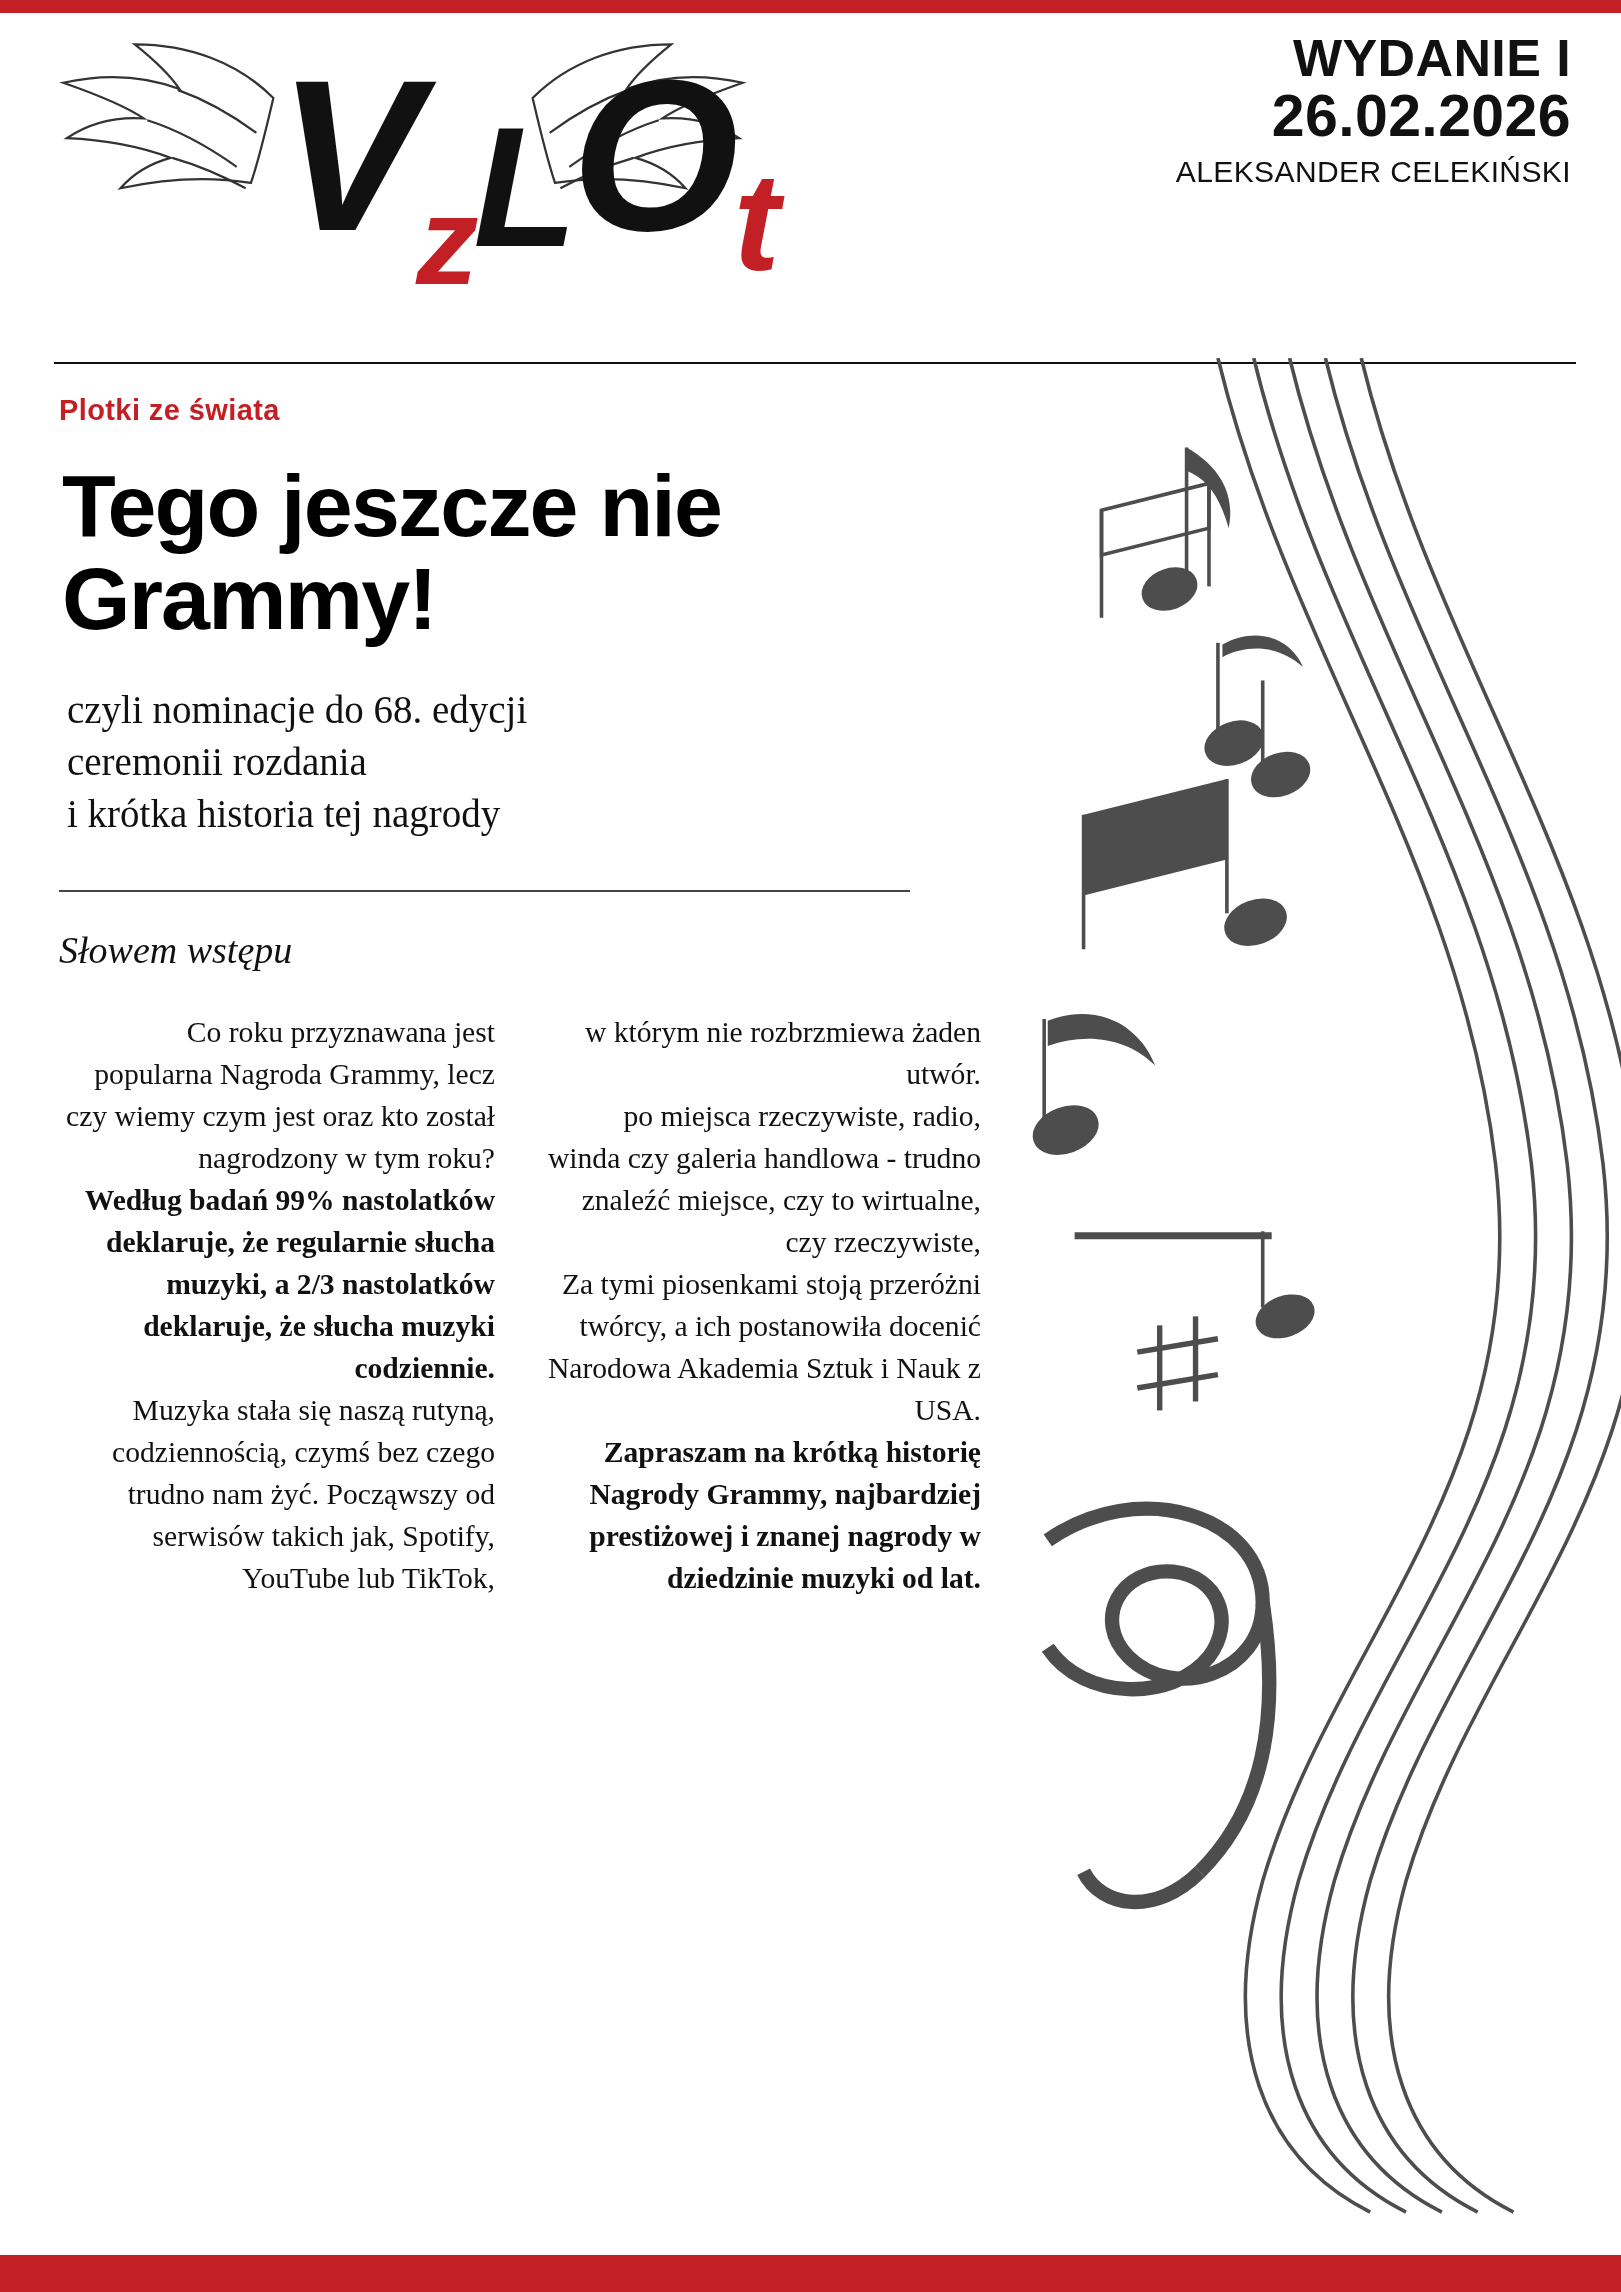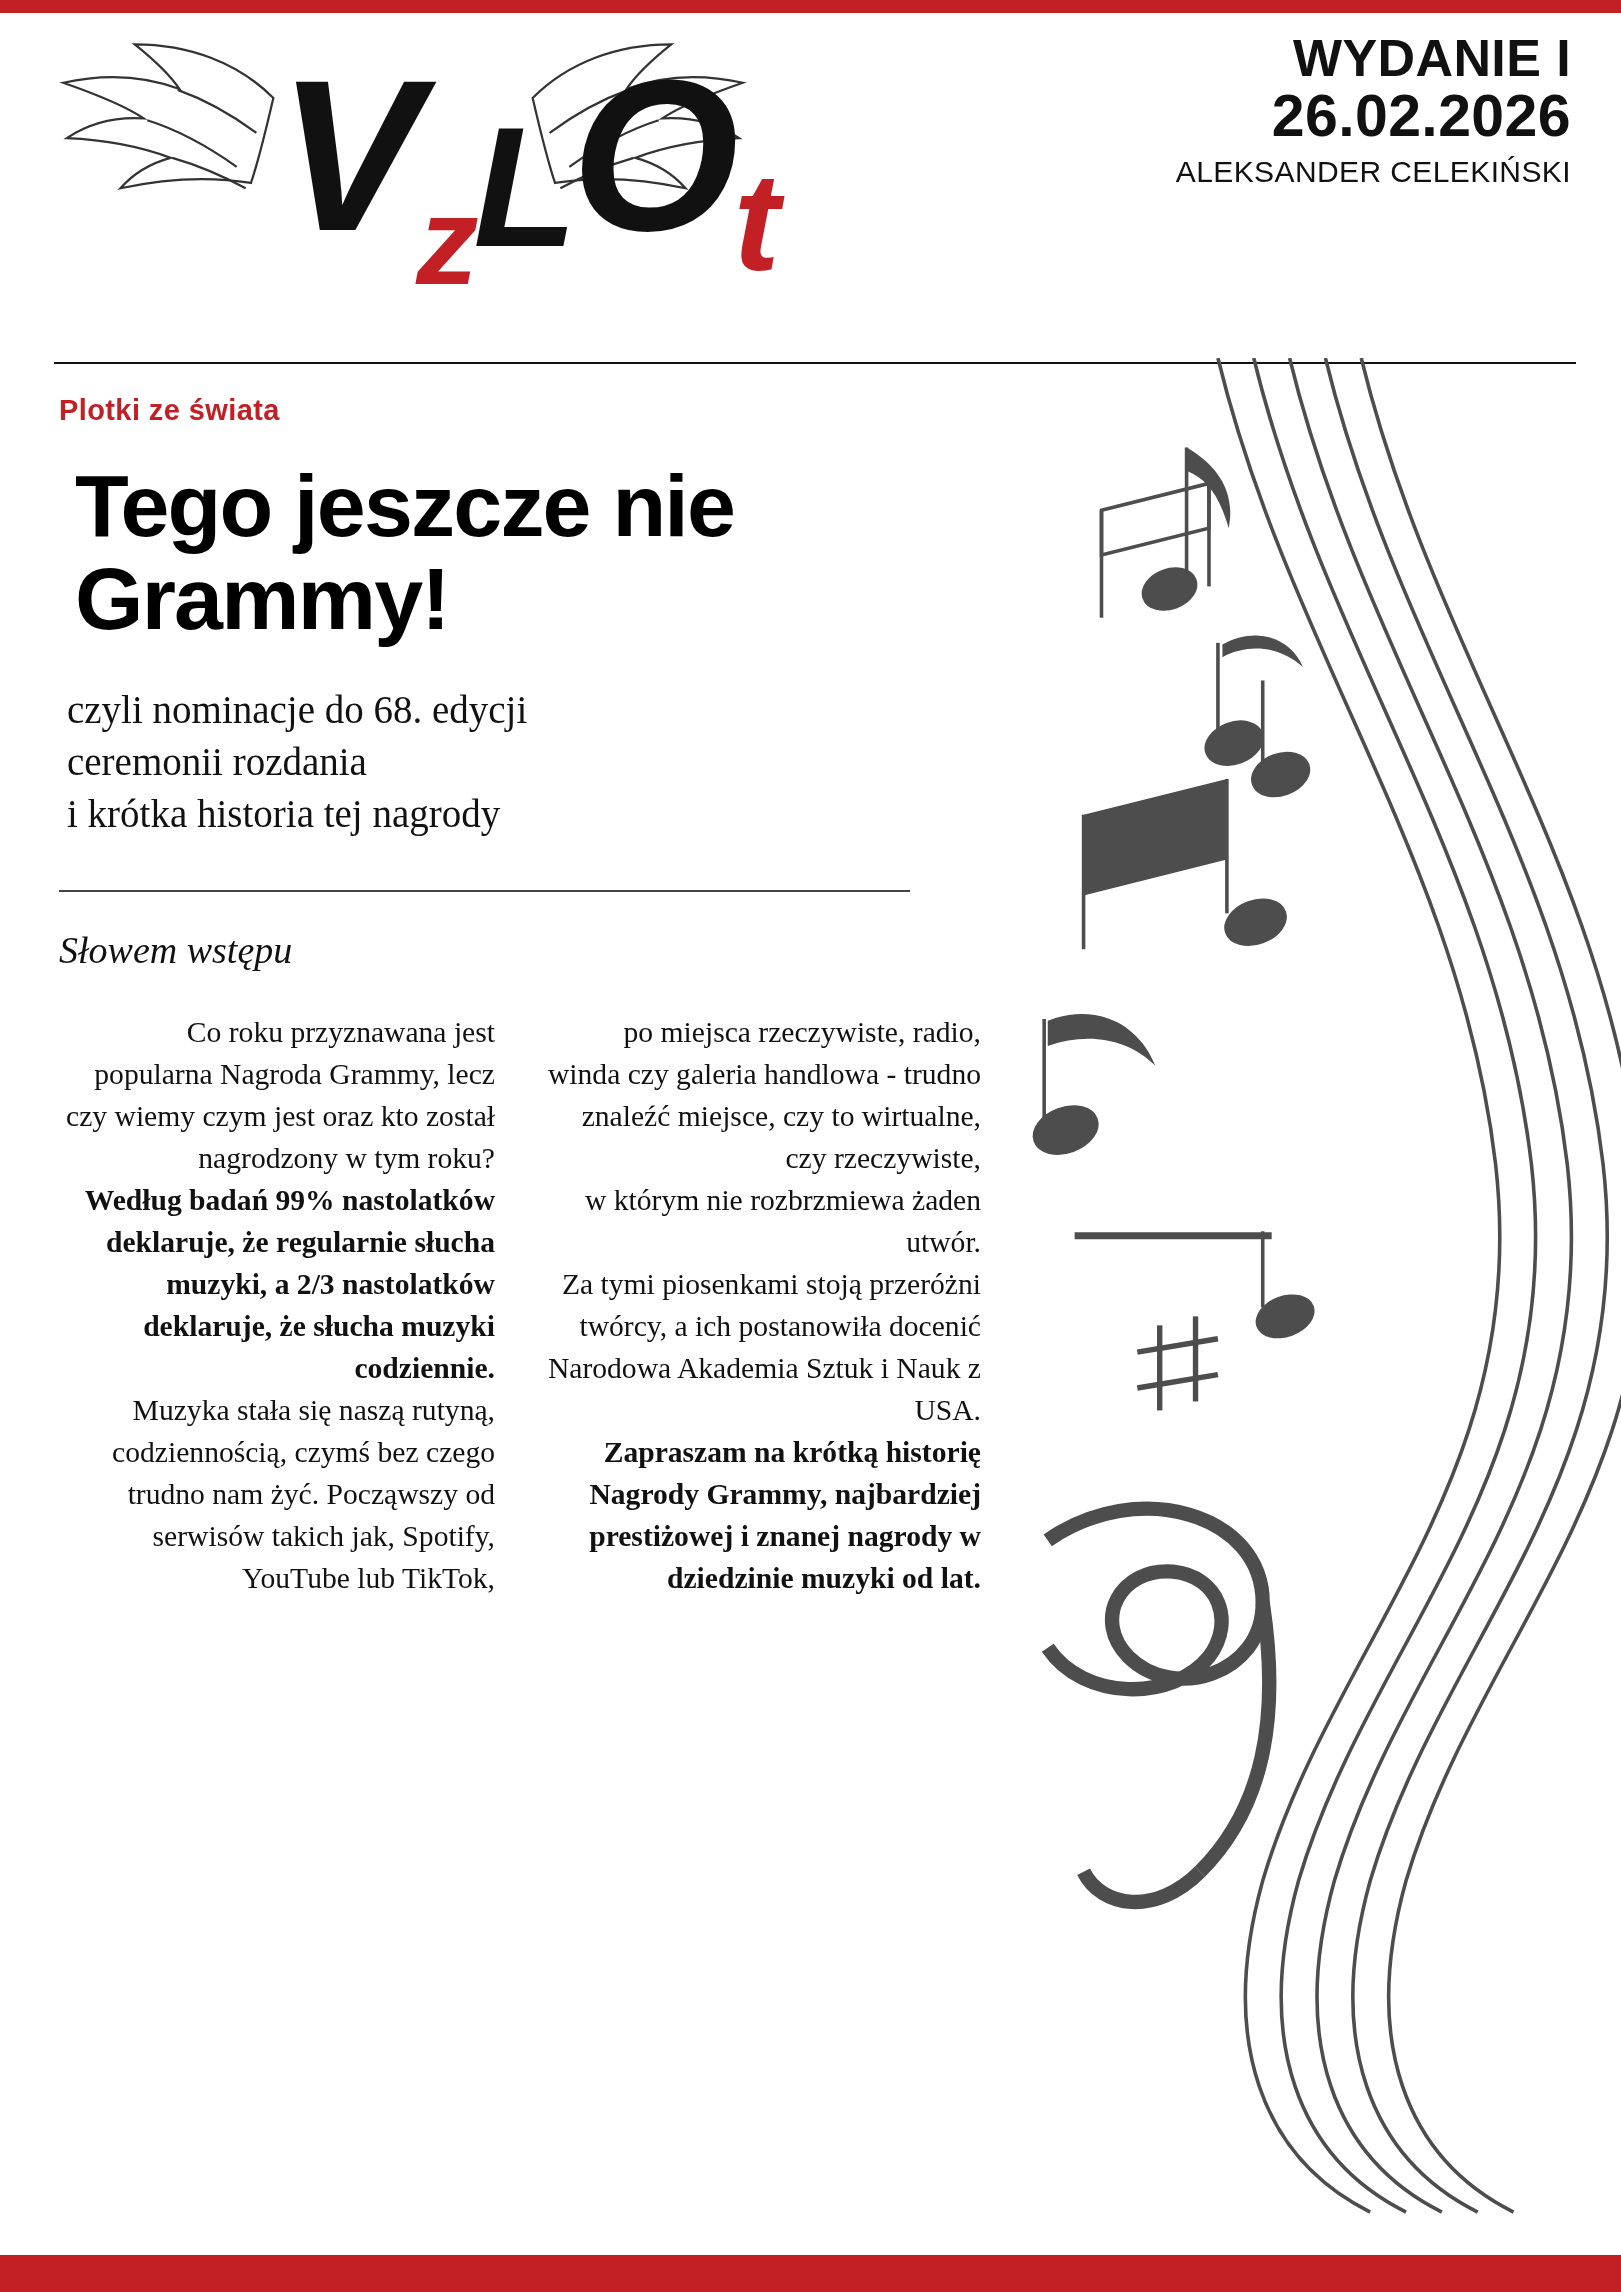--- a/index.html
+++ b/index.html
@@ -139,21 +139,21 @@
     letter-spacing: 0.4px;
     margin-bottom: 32px;
   }
   .headline {
     font-family: "Liberation Sans", sans-serif;
     font-weight: bold;
     font-size: 88px;
     line-height: 1.06;
     color: #000;
     letter-spacing: -1.8px;
-    margin: 0 0 38px 16px;
+    margin: 0 0 38px 3px;
     max-width: 860px;
   }
   .subhead {
     font-family: "Liberation Serif", serif;
     font-size: 39px;
     line-height: 1.34;
     color: #111;
     margin: 8px;
   }
   .rule-mid {
@@ -319,22 +319,22 @@
 
     <div class="section-title">Słowem wstępu</div>
 
     <div class="cols">
       <div class="col">
         <p class="indent">Co roku przyznawana jest popularna Nagroda Grammy, lecz czy wiemy czym jest oraz kto został nagrodzony w tym roku?</p>
         <p class="bold">Według badań 99% nastolatków deklaruje, że regularnie słucha muzyki, a 2/3 nastolatków deklaruje, że słucha muzyki codziennie.</p>
         <p>Muzyka stała się naszą rutyną, codziennością, czymś bez czego trudno nam żyć. Począwszy od serwisów takich jak, Spotify, YouTube lub TikTok,</p>
       </div>
       <div class="col">
+        <p>w którym nie rozbrzmiewa żaden utwór.</p>
         <p>po miejsca rzeczywiste, radio, winda czy galeria handlowa - trudno znaleźć miejsce, czy to wirtualne, czy rzeczywiste,</p>
-        <p>w którym nie rozbrzmiewa żaden utwór.</p>
         <p>Za tymi piosenkami stoją przeróżni twórcy, a ich postanowiła docenić Narodowa Akademia Sztuk i Nauk z USA.</p>
         <p class="bold">Zapraszam na krótką historię Nagrody Grammy, najbardziej prestiżowej i znanej nagrody w dziedzinie muzyki od lat.</p>
       </div>
     </div>
   </div>
 
   <div class="bar-bottom"></div>
   <div class="page-number">5</div>
 </div>
 

